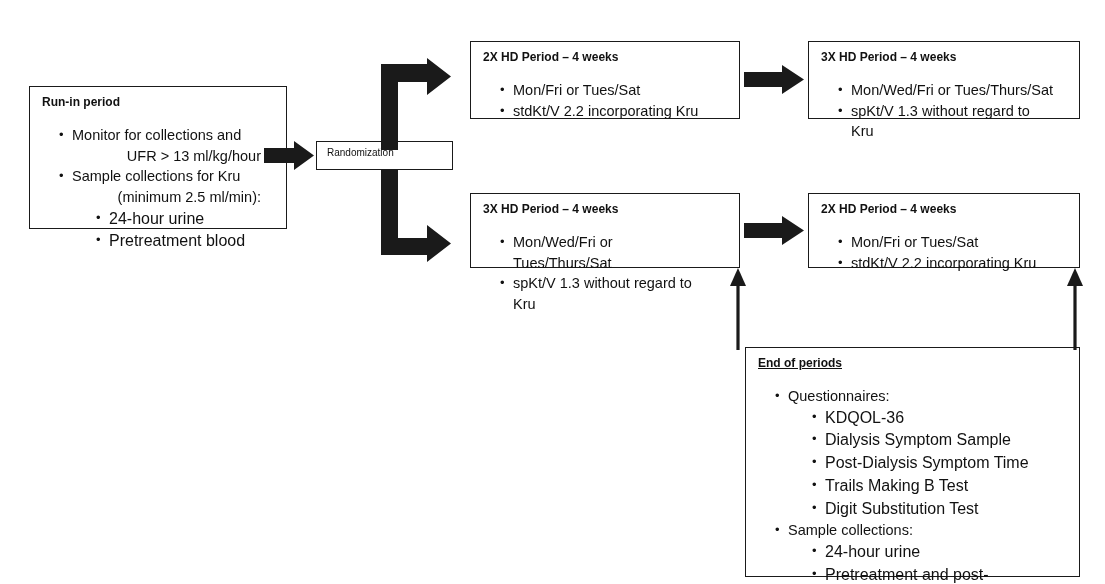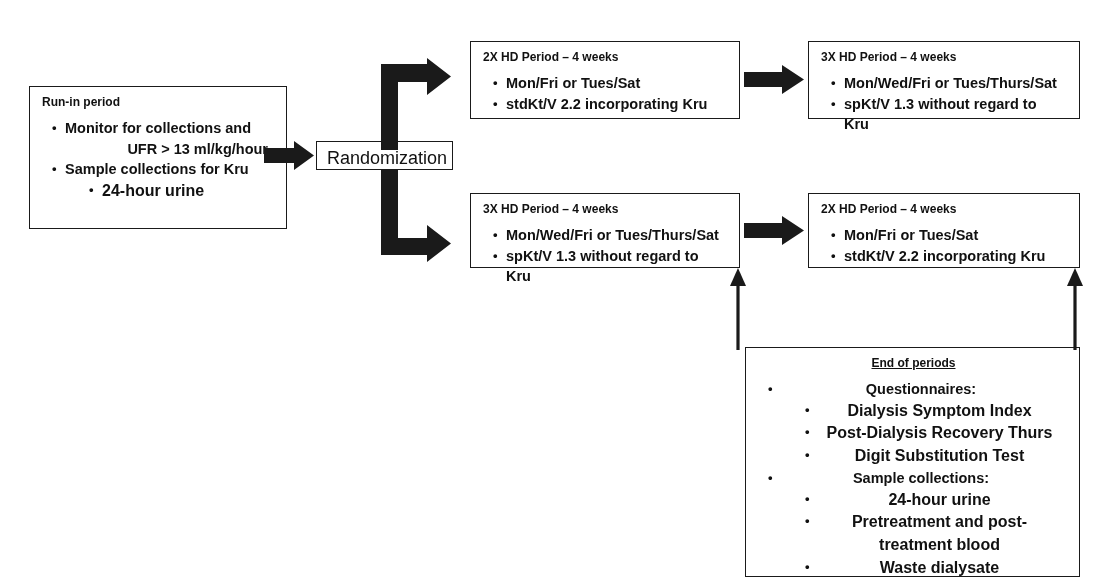--- a/index.html
+++ b/index.html
@@ -30,23 +30,22 @@
     font-size: 12px;
     line-height: 1.35;
     margin: 0 0 1px 0;
     white-space: nowrap;
   }
   .box-title.underline {
     text-decoration: underline;
   }
   ul.lvl1 {
     list-style: none;
-    margin: 8px;
+    margin: 15px;
     padding: 0;
-    font-weight: bold;
   }
   ul.lvl1 > li {
     position: relative;
     font-size: 14.5px;
     line-height: 1.42;
     padding-left: 15px;
     margin: 0;
   }
   ul.lvl1 > li > .btxt {
     display: block;
@@ -92,44 +91,46 @@
   .arrow-fill { fill: #1a1a1a; }
   .arrow-stroke { stroke: #1a1a1a; }
 
   
   #box-runin     { left: 29px;  top: 86px;  width: 258px; height: 143px; }
   #box-random    { left: 316px; top: 141px; width: 137px; height: 29px; padding: 4px 10px; }
   #box-p1-top    { left: 470px; top: 41px;  width: 270px; height: 78px; }
   #box-p2-top    { left: 808px; top: 41px;  width: 272px; height: 78px; }
   #box-p1-bot    { left: 470px; top: 193px; width: 270px; height: 75px; }
   #box-p2-bot    { left: 808px; top: 193px; width: 272px; height: 75px; }
-  #box-endperiods{ left: 745px; top: 347px; width: 335px; height: 230px; text-align: center; }
+  #box-endperiods{ left: 745px; top: 347px; width: 335px; height: 230px; }
 
   #box-random .box-title {
-    font-size: 18px;
+    font-size: 10px;
     font-weight: normal;
     margin: 0;
   }
 </style>
 </head>
 <body>
 
 <div id="canvas">
 
   <div class="box" id="box-runin">
     <div class="box-title">Run-in period</div>
     <ul class="lvl1">
       <li>
         <span class="btxt">Monitor for collections and</span>
         <span class="btxt cont">UFR &gt; 13 ml/kg/hour</span>
       </li>
       <li>
         <span class="btxt">Sample collections for Kru</span>
+        <span class="btxt cont">(minimum 2.5 ml/min):</span>
         <ul class="lvl2">
           <li>24-hour urine</li>
+          <li>Pretreatment blood</li>
         </ul>
       </li>
     </ul>
   </div>
 
   <div class="box" id="box-random">
     <div class="box-title nowrap">Randomization</div>
   </div>
 
   <div class="box" id="box-p1-top">
@@ -163,22 +164,24 @@
       <li>stdKt/V 2.2 incorporating Kru</li>
     </ul>
   </div>
 
   <div class="box" id="box-endperiods">
     <div class="box-title underline">End of periods</div>
     <ul class="lvl1">
       <li>
         <span class="btxt">Questionnaires:</span>
         <ul class="lvl2">
-          <li>Dialysis Symptom Index</li>
-          <li>Post-Dialysis Recovery Thurs</li>
+          <li>KDQOL-36</li>
+          <li>Dialysis Symptom Sample</li>
+          <li>Post-Dialysis Symptom Time</li>
+          <li>Trails Making B Test</li>
           <li>Digit Substitution Test</li>
         </ul>
       </li>
       <li>
         <span class="btxt">Sample collections:</span>
         <ul class="lvl2">
           <li>24-hour urine</li>
           <li>Pretreatment and post-treatment blood</li>
           <li>Waste dialysate</li>
         </ul>

